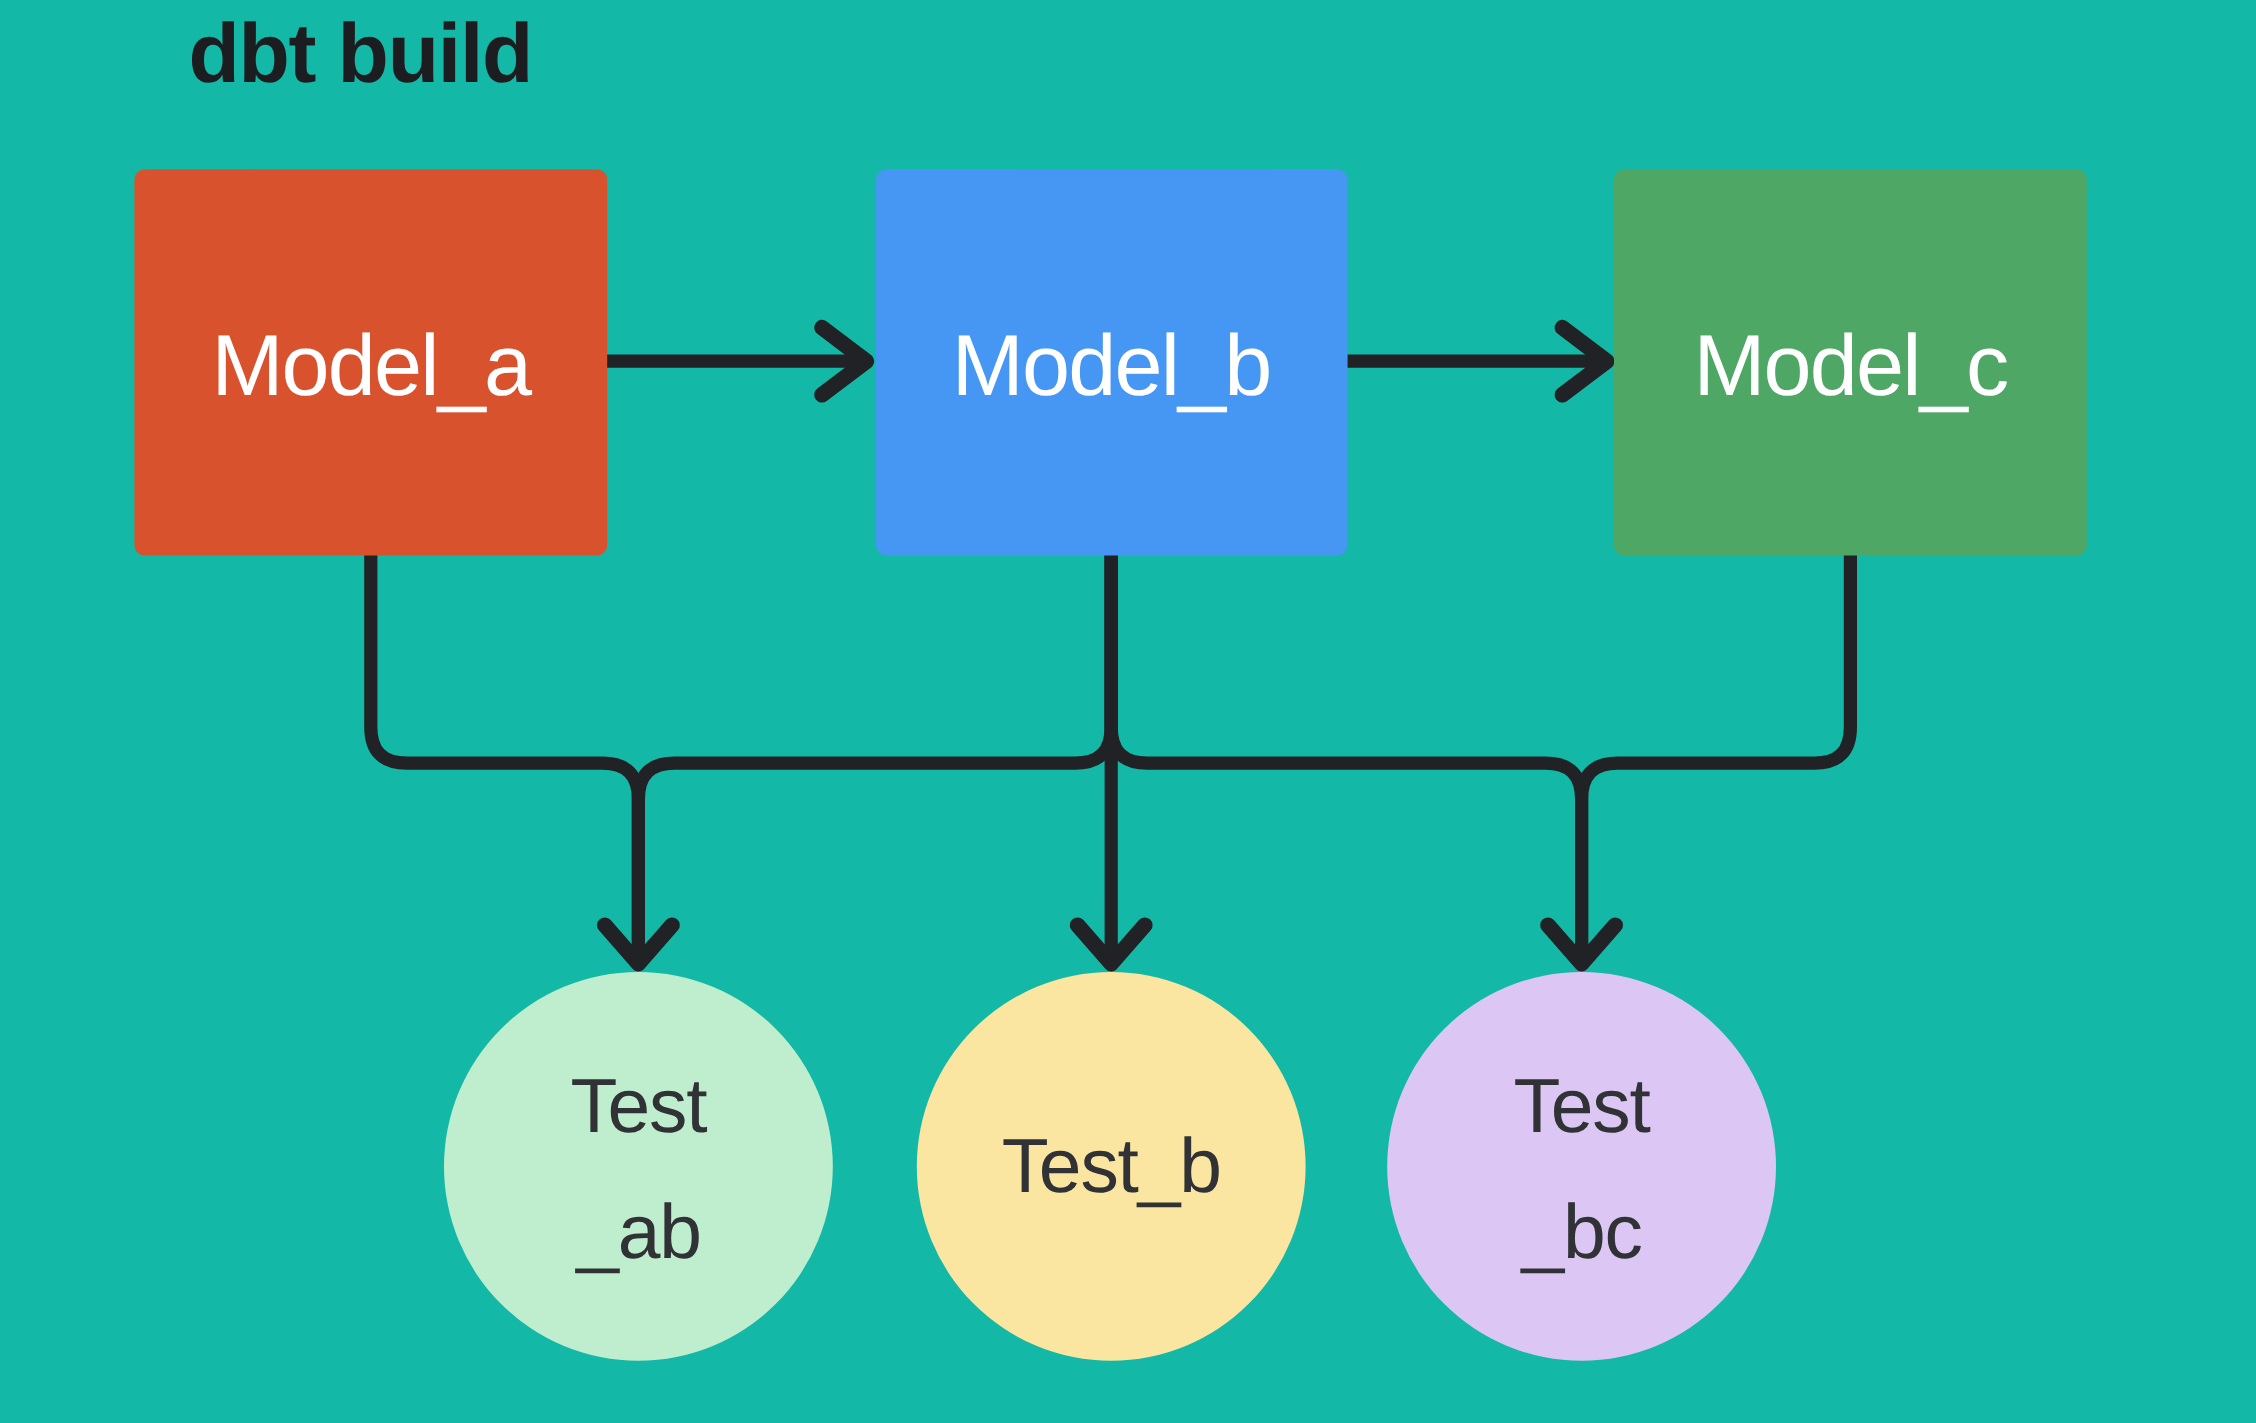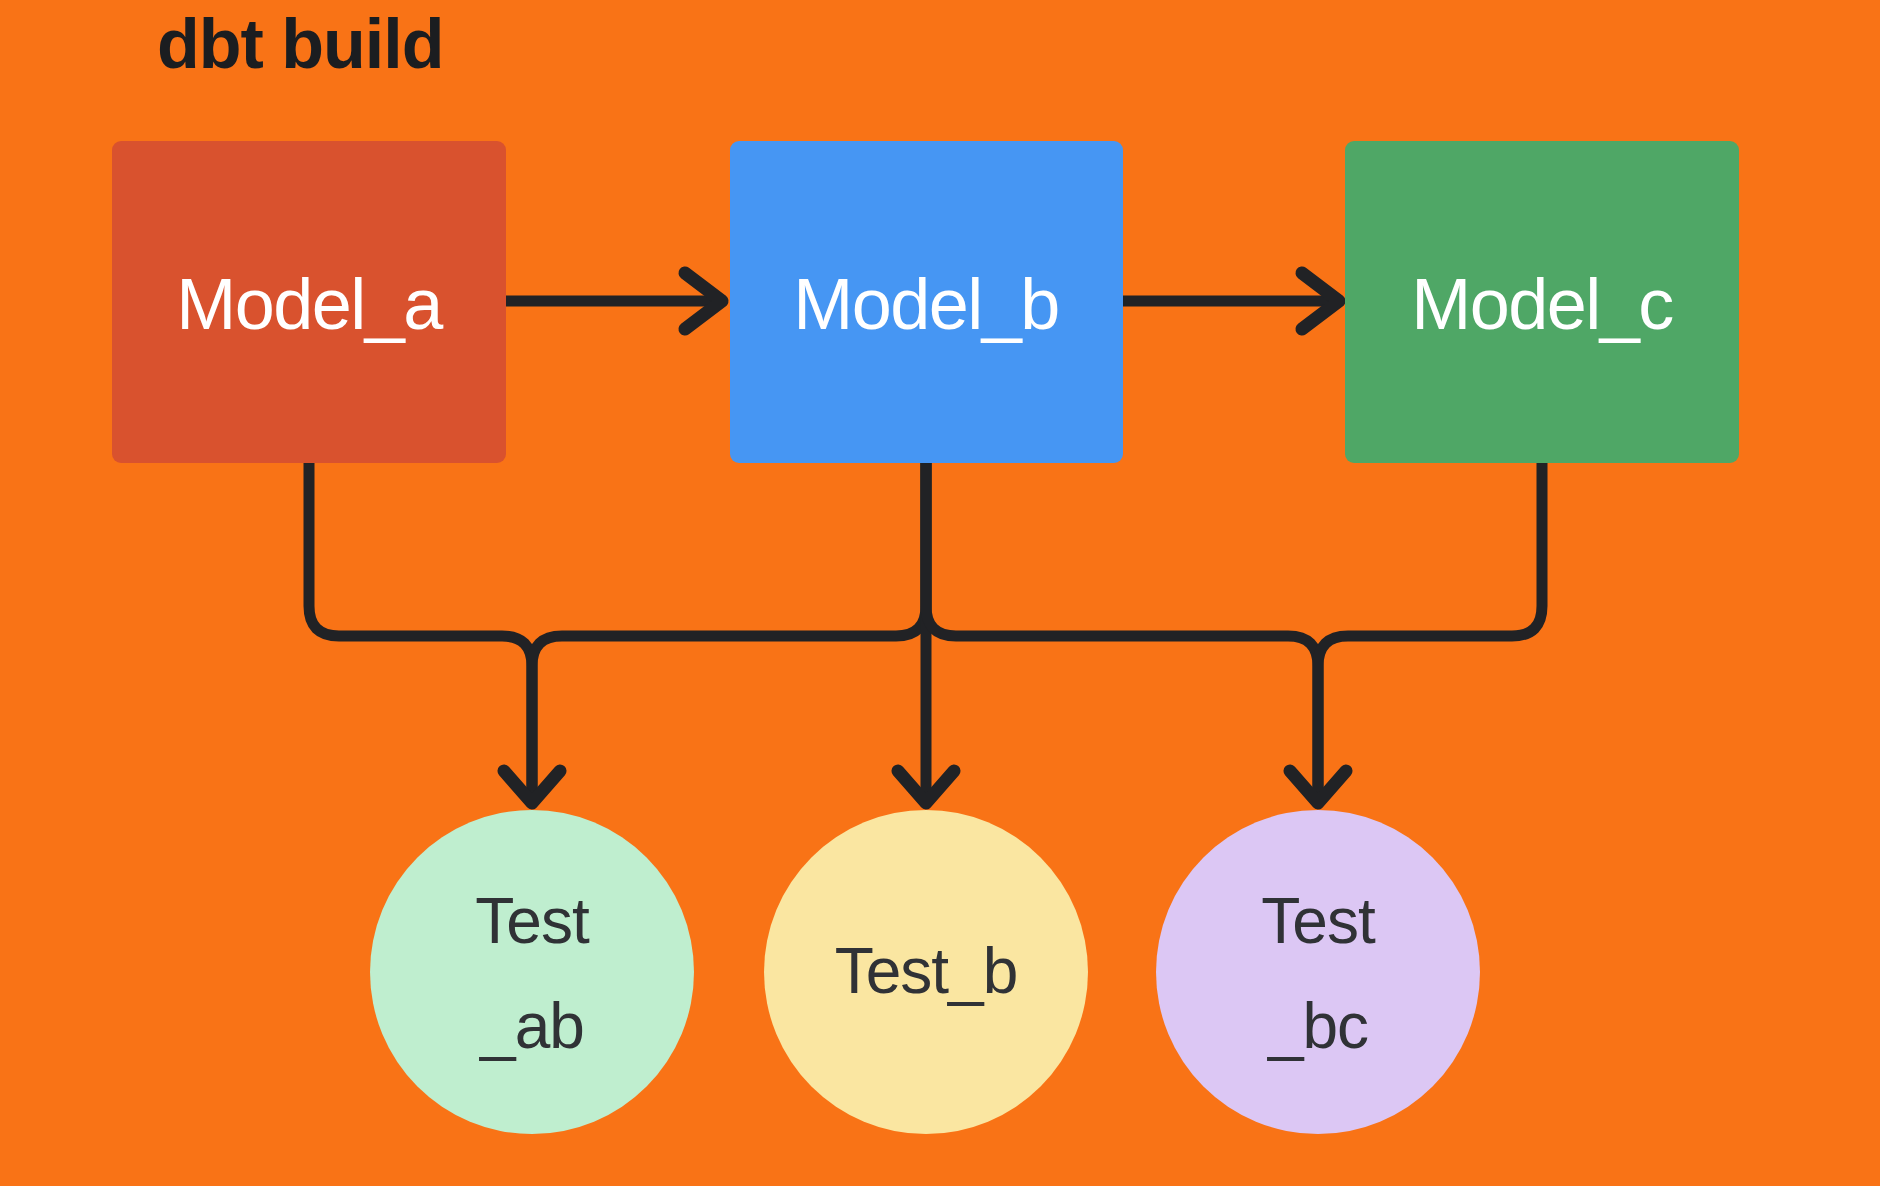--- a/index.html
+++ b/index.html
@@ -4,21 +4,21 @@
 <style>
   html, body {
     margin: 0;
     padding: 0;
     background: #ffffff;
   }
   .stage {
     position: relative;
     width: 1880px;
     height: 1186px;
-    background: #f97316;
+    background: #14b8a6;
     font-family: "Liberation Sans", sans-serif;
     overflow: hidden;
   }
   svg.diagram {
     display: block;
     width: 1880px;
     height: 1186px;
   }
   .title-text {
     font-family: "Liberation Sans", sans-serif;

